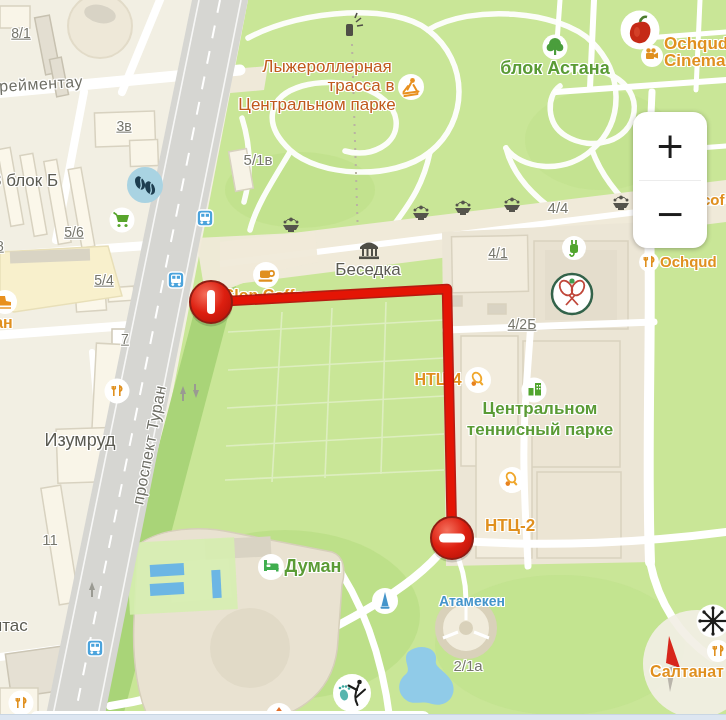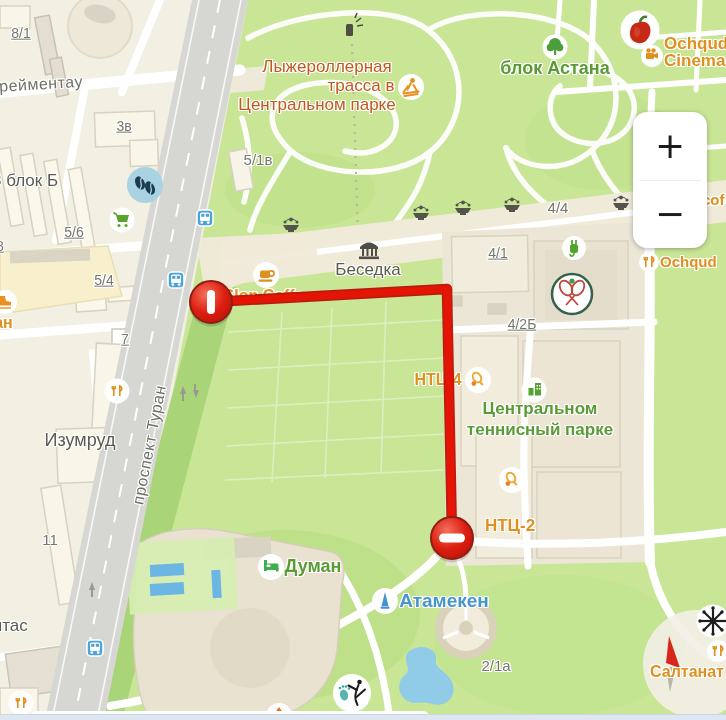--- a/index.html
+++ b/index.html
@@ -14,21 +14,21 @@
   .num{font-size:14px;color:#76766c;text-decoration:underline;}
   .num15{font-size:15px;color:#76766c;}
   .street{font-size:16px;color:#6f6f66;letter-spacing:.5px;}
   .area{font-size:17px;color:#5b5b52;}
   .area18{font-size:18px;color:#5b5b52;}
   .ol{font-weight:bold;color:#e0901f;font-size:16px;}
   .ol15{font-weight:bold;color:#e0901f;font-size:15px;}
   .ol17{font-weight:bold;color:#e0901f;font-size:17px;}
   .gl{font-weight:bold;color:#5a9b35;font-size:17px;}
   .gl19{font-weight:bold;color:#5a9b35;font-size:18px;}
-  .bl19{font-weight:bold;color:#4595cb;font-size:19px;}
+  .bl19{font-weight:bold;color:#4595cb;font-size:14px;margin-left:28px;}
   .bt{font-weight:normal;color:#c05a1d;font-size:17px;}
   .rot-yere{transform:translate(0,-50%) rotate(-3.5deg);}
   .rot-turan{transform:translate(-50%,-50%) rotate(-79deg);}
   
   .zoomctl{position:absolute;left:633px;top:112px;width:74px;height:136px;background:#fff;
            border-radius:14px;box-shadow:0 1px 5px rgba(0,0,0,.3);display:flex;flex-direction:column;}
   .zoomctl button{flex:1;background:none;border:none;font-family:"DejaVu Sans",sans-serif;
                   font-size:36px;color:#1c1c1c;cursor:pointer;padding:0;line-height:1;}
   .zdiv{height:1px;background:#ececec;margin:0 6px;}
   
@@ -457,21 +457,21 @@
 
   <div class="lbl c num" style="left:498px;top:253px">4/1</div>
   <div class="lbl c num" style="left:522px;top:324px">4/2Б</div>
   <div class="lbl c ol" style="left:438px;top:380px">НТЦ-4</div>
   <div class="lbl c gl" style="left:540px;top:409px">Центральном</div>
   <div class="lbl c gl" style="left:540px;top:430px">теннисный парке</div>
   <div class="lbl c ol17" style="left:510px;top:526px">НТЦ-2</div>
 
   <div class="lbl c gl19" style="left:313px;top:566px">Думан</div>
   <div class="lbl c bl19" style="left:444px;top:601px">Атамекен</div>
-  <div class="lbl c num15" style="left:496px;top:666px">2/1а</div>
+  <div class="lbl c num15" style="left:468px;top:666px">2/1а</div>
   <div class="lbl la ol" style="left:650px;top:672px">Салтанат</div>
 </div>
 
 <svg width="726" height="720" viewBox="0 0 726 720" style="pointer-events:none">
   <defs>
     <radialGradient id="mg" cx="38%" cy="32%" r="80%">
       <stop offset="0" stop-color="#f4705c"></stop>
       <stop offset=".55" stop-color="#dd1f10"></stop>
       <stop offset="1" stop-color="#b81208"></stop>
     </radialGradient>

